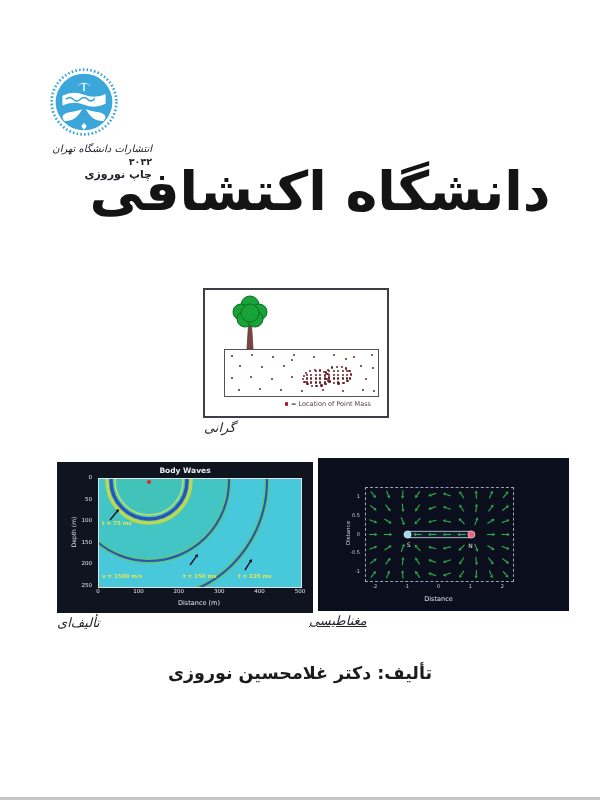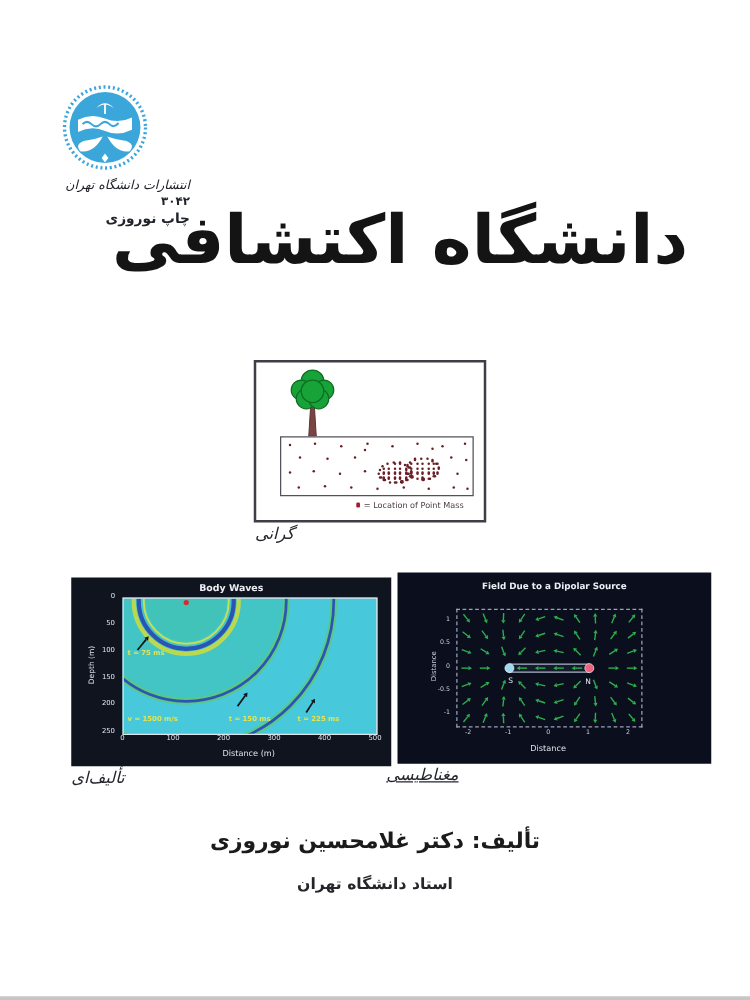--- a/index.html
+++ b/index.html
@@ -258,21 +258,20 @@
         <span class="tick xt" style="left: 80.8px;">200</span>
         <span class="tick xt" style="left: 121.2px;">300</span>
         <span class="tick xt" style="left: 161.6px;">400</span>
         <span class="tick xt" style="left: 202px;">500</span>
       </div>
     <div class="sei-xlabel">Distance (m)</div>
   </div>
   <div class="cap cap-s" dir="rtl">تألیف‌ای</div>
 
   <div class="fig-mag">
-    <div class="mag-title">Field Due to a Dipolar Source</div>
     <div class="mag-ylabel">Distance</div>
     <div class="mag-plot">
       <svg id="field-svg" viewBox="0 0 147 93">
           <rect x="41.54347826086956" y="43.3" width="63.91304347826086" height="6.4" fill="#141b2b" stroke="#bcc6d8" stroke-width="0.9"></rect>
           <line x1="4.74764106502167" y1="89.63782372337796" x2="8.217452978326111" y2="85.24232542554066" stroke="#2fae4e" stroke-width="1.1"></line>
           <polygon points="9.952358934978331,83.04457627662201 9.536102467677301,86.28326899953198 6.898803488974922,84.20138185154933" fill="#2fae4e"></polygon>
           <line x1="4.026419909767702" y1="75.62864255432677" x2="8.457860030077432" y2="72.20485248189108" stroke="#2fae4e" stroke-width="1.1"></line>
           <polygon points="10.6735800902323,70.49295744567323 9.484997051808142,73.534284517984 7.430723008346723,70.87542044579816" fill="#2fae4e"></polygon>
           <line x1="3.4095391984989525" y1="61.23393660835691" x2="8.663486933833683" y2="59.29588779721436" stroke="#2fae4e" stroke-width="1.1"></line>
           <polygon points="11.290460801501048,58.32686339164309 9.244901577176448,60.87207211781478 8.082072290490919,57.719703476613944" fill="#2fae4e"></polygon>
@@ -424,16 +423,15 @@
         <span class="tick xt mt" style="left: 41.5435px;">-1</span>
         <span class="tick xt mt" style="left: 73.5px;">0</span>
         <span class="tick xt mt" style="left: 105.457px;">1</span>
         <span class="tick xt mt" style="left: 137.413px;">2</span>
       </div>
     <div class="mag-xlabel">Distance</div>
   </div>
   <div class="cap cap-m" dir="rtl">مغناطیسی</div>
 
   <div class="byline" dir="rtl">تألیف: دکتر غلامحسین نوروزی</div>
-  <div class="affil" dir="rtl">استاد دانشگاه تهران</div>
 
   <div class="bottom-edge"></div>
 </div>
 
 </body></html>

